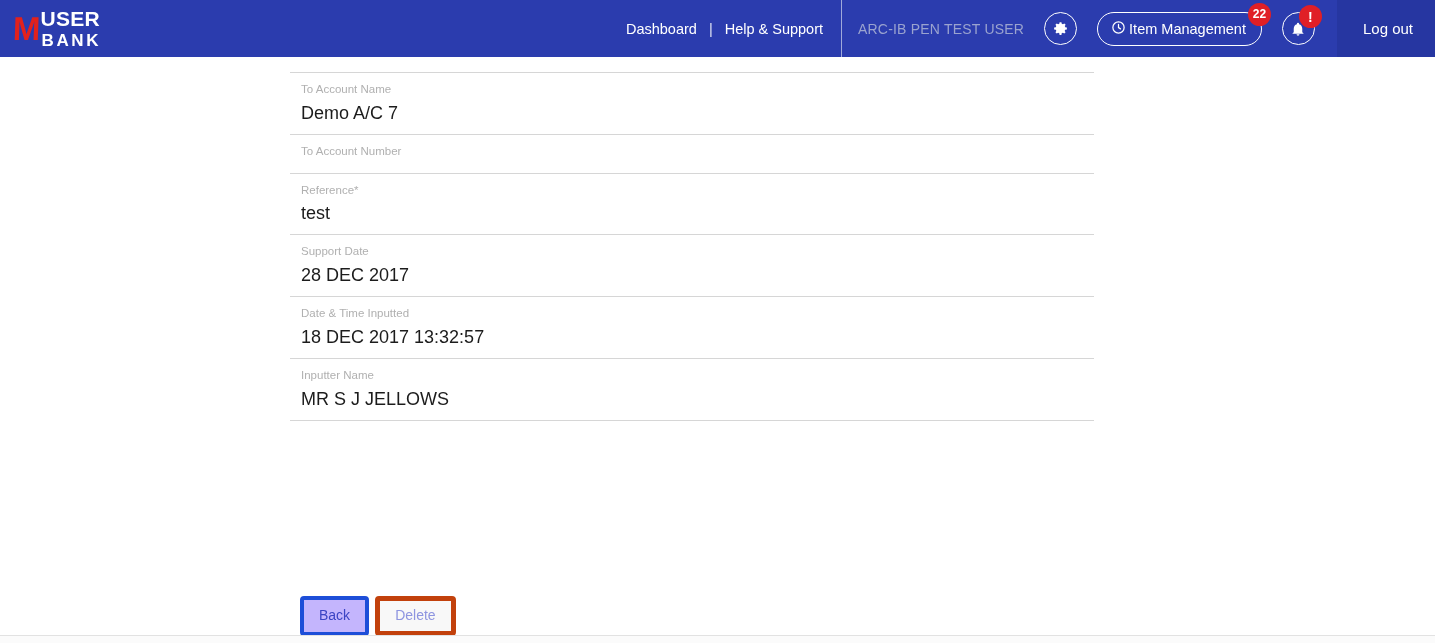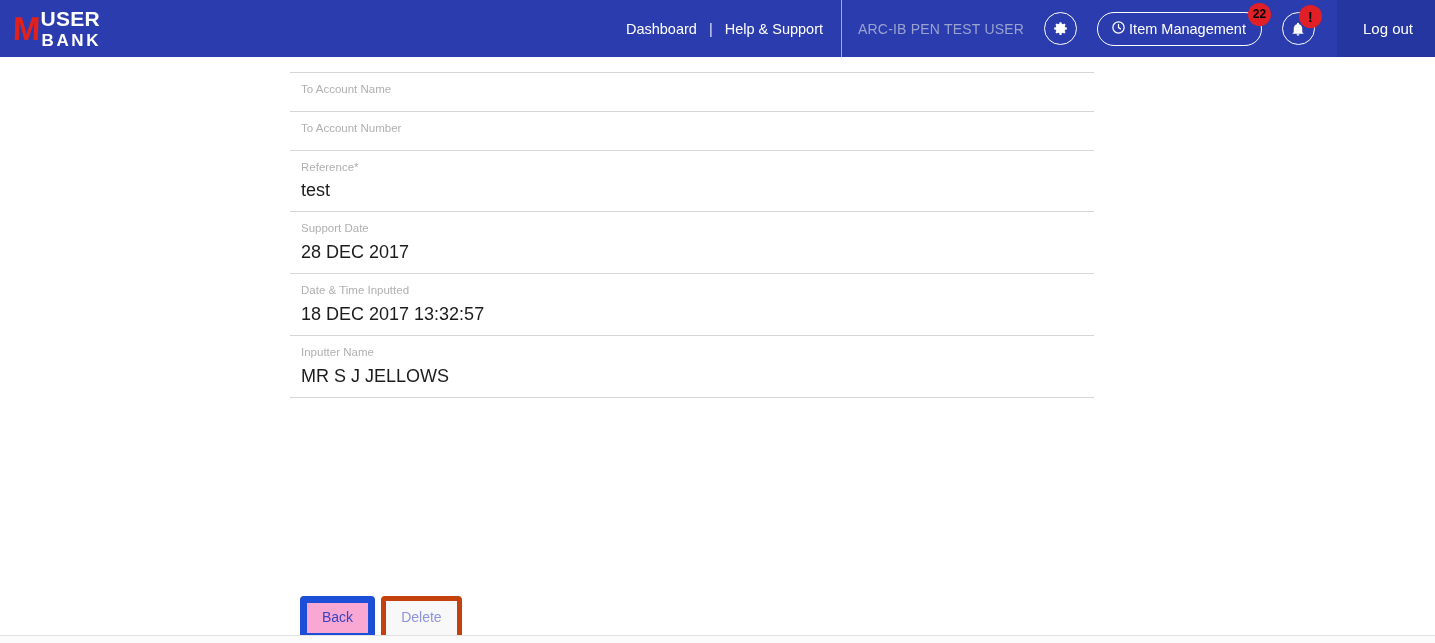--- a/index.html
+++ b/index.html
@@ -120,21 +120,21 @@
     height: 34px;
     padding: 0 15px 0 13px;
     color: #ffffff;
     font-size: 14.5px;
     white-space: nowrap;
     cursor: pointer;
   }
   .badge {
     position: absolute;
     background: #e01f26;
-    color: #000000;
+    color: #ffffff;
     border-radius: 50%;
     font-size: 12px;
     font-weight: bold;
     display: flex;
     align-items: center;
     justify-content: center;
     line-height: 1;
   }
   .badge-count {
     width: 23px; height: 23px;
@@ -204,22 +204,22 @@
   }
   .btn {
     font-family: "Liberation Sans", sans-serif;
     font-size: 14px;
     padding: 7px 15px 8px 15px;
     border-radius: 4px;
     cursor: pointer;
     line-height: 1.1;
   }
   .btn-back {
-    background: #f9a8d4;
-    border: 7px solid #1d4ed8;
+    background: #c4b5fd;
+    border: 4px solid #1d4ed8;
     color: #3b44c4;
     box-shadow: 0 1px 0 rgba(0,0,0,0.07);
   }
   .btn-delete {
     background: #f8f8f8;
     border: 5px solid #c2410c;
     color: #8e95e0;
   }
 
   .footer-rule {
@@ -242,20 +242,21 @@
 </head>
 <body>
 
 <div class="content">
   <div class="form-col" id="form-col" style="top: 40px;">
       <div class="field field-clipped">
         <div class="field-value">£0.01</div>
       </div>
       <div class="field">
         <div class="field-label">To Account Name</div>
+        <div class="field-value">Demo A/C 7</div>
       </div>
       <div class="field">
         <div class="field-label">To Account Number</div>
       </div>
       <div class="field">
         <div class="field-label">Reference*</div>
         <div class="field-value">test</div>
       </div>
       <div class="field">
         <div class="field-label">Support Date</div>

